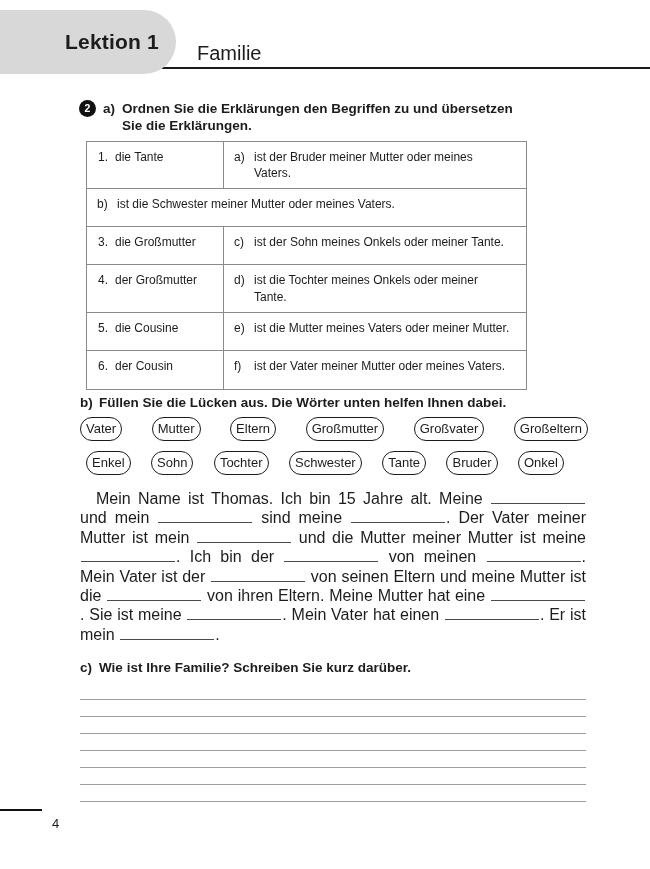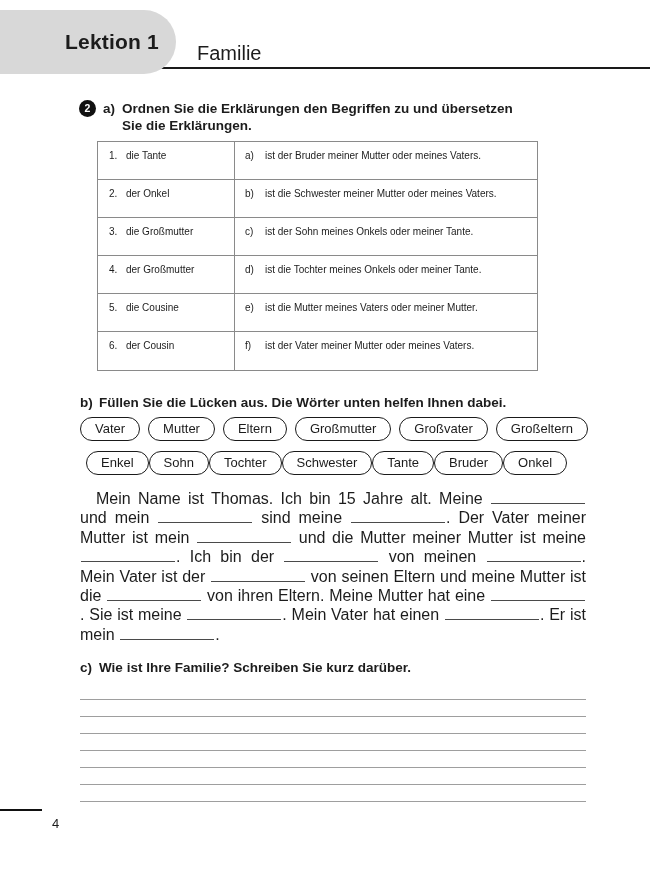--- a/index.html
+++ b/index.html
@@ -40,23 +40,23 @@
     line-height:17px; text-align:center;
   }
   .ex-a-head {
     position:absolute; top:100px; left:103px;
     display:flex; font-weight:bold; font-size:13.5px; line-height:17px;
   }
   .ex-a-head .letter { width:19px; flex:0 0 19px; }
   .ex-a-head .txt { width:398px; }
 
   .match-table {
-    position:absolute; top:141px; left:97px; width:441px;
+    position:absolute; top:141px; left:86px; width:441px;
     border:1px solid #8a8a8a;
-    font-size:10px; line-height:1.35;
+    font-size:12px; line-height:1.35;
   }
   .t-row { display:flex; border-bottom:1px solid #8a8a8a; min-height:38px; }
   .t-row:last-child { border-bottom:none; }
   .t-cell.left {
     width:137px; flex:0 0 137px;
     border-right:1px solid #8a8a8a;
     padding:7px 6px 7px 11px;
   }
   .t-cell.left .num { display:inline-block; width:17px; }
   .t-cell.right {
@@ -74,21 +74,21 @@
   .ex-b-head .letter { width:19px; flex:0 0 19px; }
 
   .pill-row {
     position:absolute; display:flex; justify-content:space-between;
   }
   #pill-row-0 { top:417px; left:80px; width:508px; }
   #pill-row-1 { top:451px; left:86px; width:478px;align-items:center; }
   .pill {
     display:inline-block;
     border:1.5px solid #1a1a1a; border-radius:13px;
-    padding:3px 14px 4px;
+    padding:3px 5px 4px;
     font-size:13px; white-space:nowrap; background:#fff;
   }
 
   .fill-text {
     position:absolute; top:489px; left:80px; width:506px;
     font-size:16px; line-height:19.4px;
     text-align:justify; text-indent:16px;
   }
   .blank {
     display:inline-block; width:94px; height:11px;
@@ -134,23 +134,20 @@
     <div class="t-cell left">
       <span class="num">1.</span><span class="term">die Tante</span>
     </div>
     <div class="t-cell right">
       <span class="letter">a)</span>
       <span class="def">ist der Bruder meiner Mutter oder meines Vaters.</span>
     </div>
   </div>
 
   <div class="t-row">
-    <div class="t-cell left">
-      <span class="num">2.</span><span class="term">der Onkel</span>
-    </div>
     <div class="t-cell right">
       <span class="letter">b)</span>
       <span class="def">ist die Schwester meiner Mutter oder meines Vaters.</span>
     </div>
   </div>
 
   <div class="t-row">
     <div class="t-cell left">
       <span class="num">3.</span><span class="term">die Großmutter</span>
     </div>

